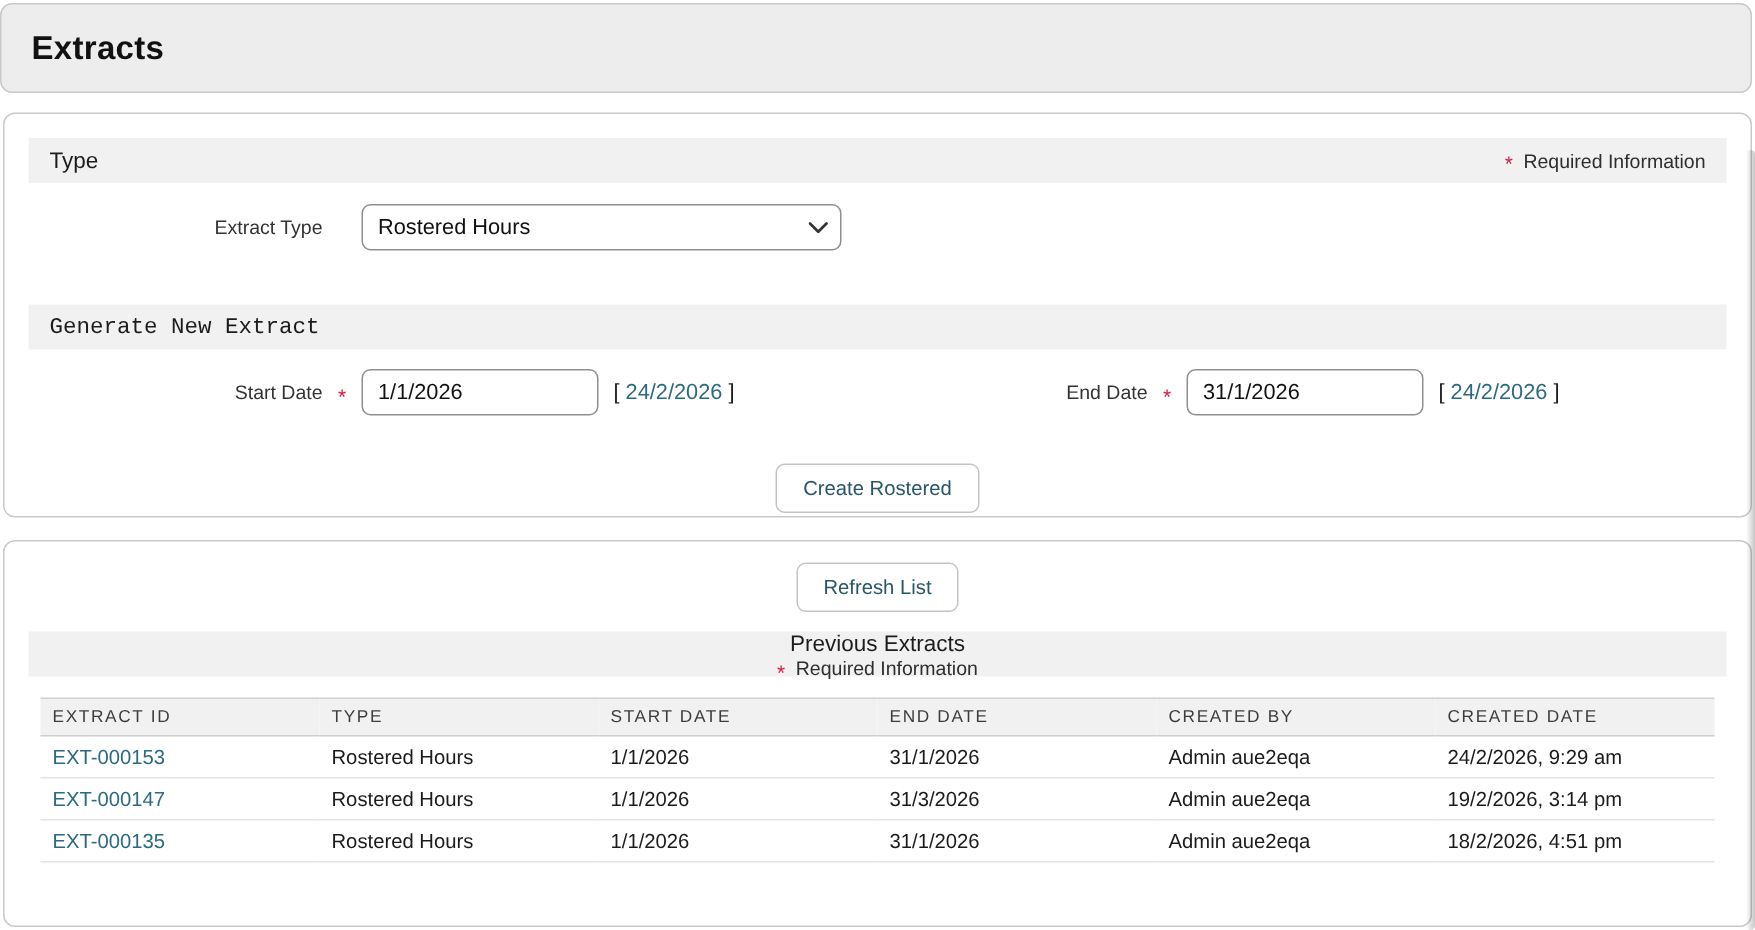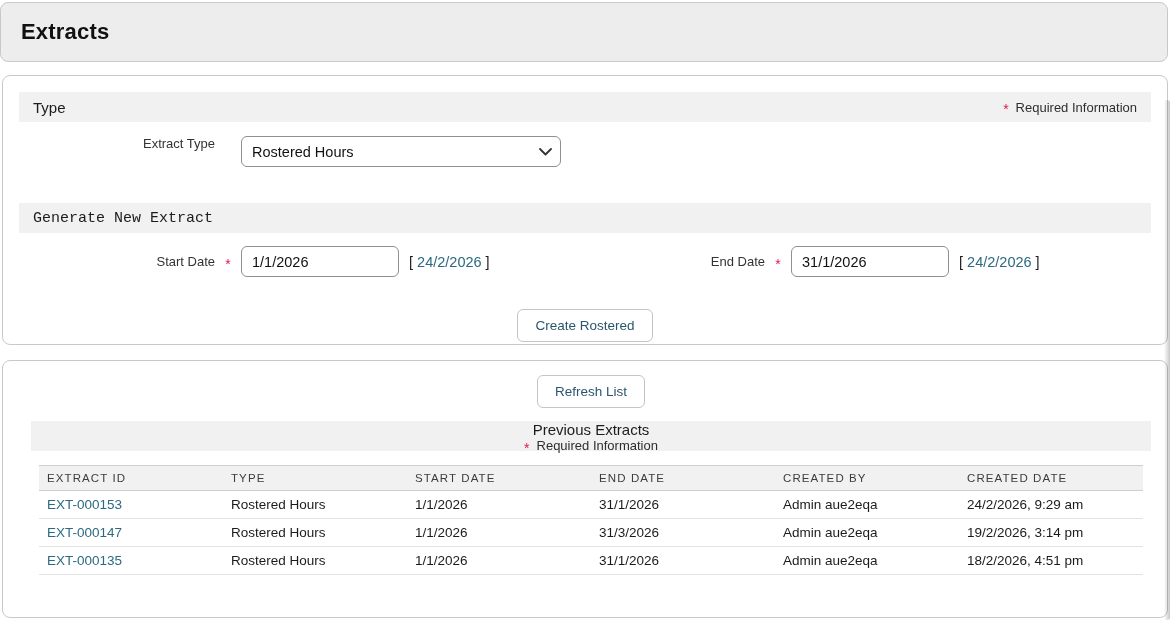--- a/index.html
+++ b/index.html
@@ -30,21 +30,21 @@
     letter-spacing: 0.2px;
   }
   .card-form {
     margin: 13px 2px 0 2px;
     height: 270px;
     padding: 16px 16px 0 16px;
   }
   .card-list {
     margin: 15px 2px 0 2px;
     height: 258px;
-    padding: 14px 0 0 12px;
+    padding: 14px 0 0 0;
   }
   .section-bar {
     height: 30px;
     background: #f1f1f1;
     display: flex;
     align-items: center;
     justify-content: space-between;
     padding: 0 14px;
   }
   .card-list .section-bar { margin: 0 16px; flex-direction: column; }
@@ -61,20 +61,21 @@
   }
   .req-star {
     color: #d81b47;
     font-size: 14px;
     line-height: 1;
     position: relative;
     top: 2px;
   }
   .field-row {
     display: flex;
+    align-items: center;
   }
   .row-extract-type { margin-top: 14px; }
   .row-dates { margin-top: 13px; }
   .field-label {
     font-size: 13px;
     color: #333333;
     text-align: right;
     white-space: nowrap;
   }
   .label-wide { width: 196px; padding-right: 0; }

